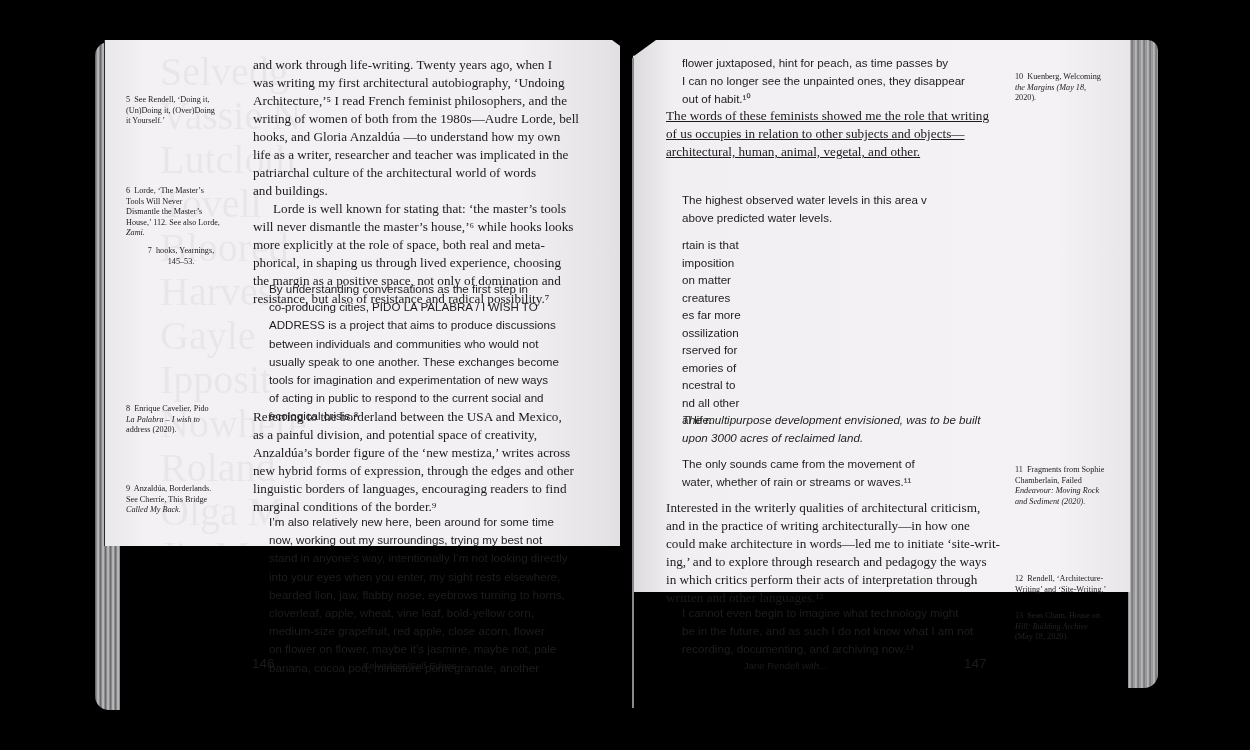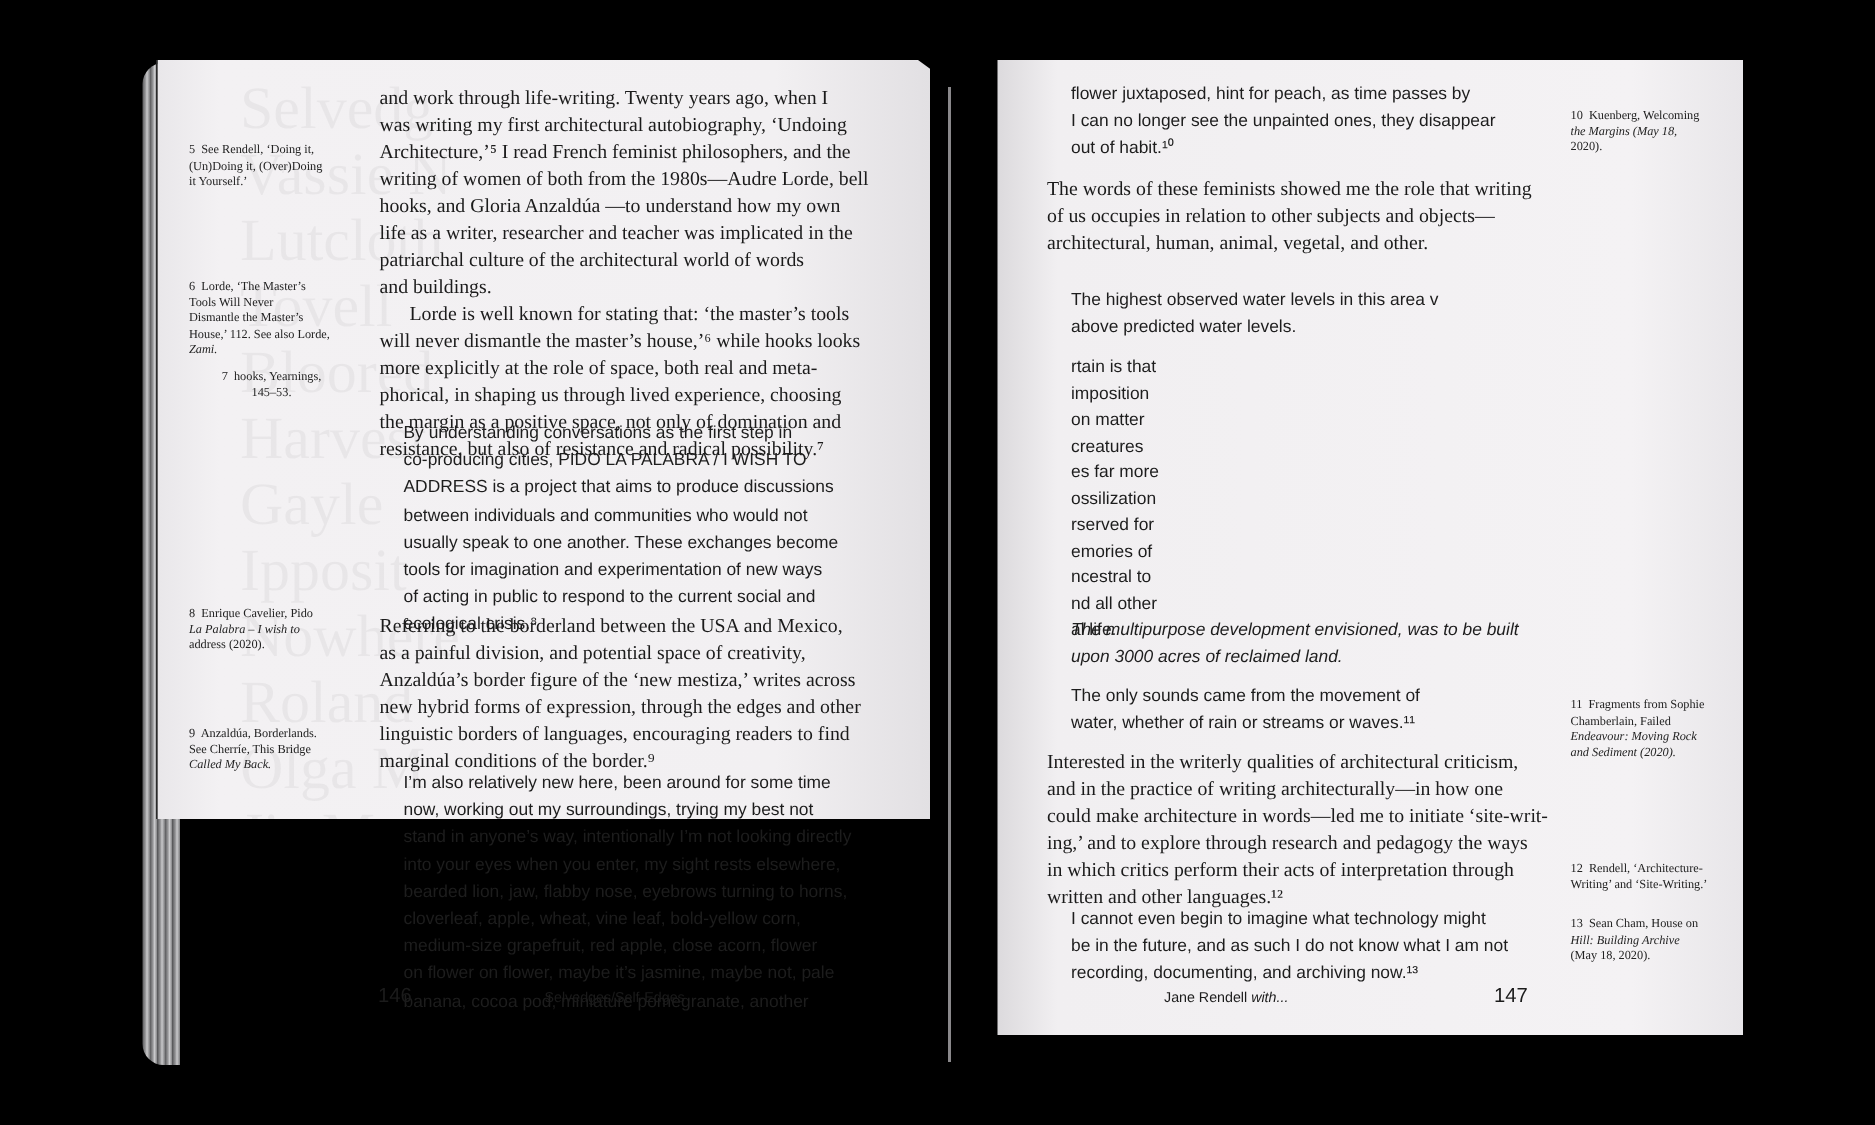--- a/index.html
+++ b/index.html
@@ -7,21 +7,21 @@
   .book { position:absolute; left:0; top:0; width:1250px; height:750px; }
   
   .edge-left { position:absolute; left:95px; top:42px; width:25px; height:668px;
     background:repeating-linear-gradient(90deg,#5a5a5c 0px,#9a9a9c 2px,#c9c9cb 3px,#7a7a7c 5px);
     border-radius:14px 0 0 14px; }
   .edge-right { position:absolute; left:1128px; top:40px; width:30px; height:648px;
     background:repeating-linear-gradient(90deg,#8a8a8c 0px,#c4c4c6 2px,#6e6e70 4px,#a8a8aa 6px);
     border-radius:0 10px 14px 0; }
   .page { position:absolute; background:#f2f0f2; }
   .page-left { left:104px; top:40px; width:515px; height:506px; background:linear-gradient(90deg,#e9e7ea 0%,#f3f1f3 8%,#f2f0f2 80%,#e2e0e3 100%); border-left:1px solid #2a2a2a; }
-  .page-right { left:633px; top:40px; width:497px; height:650px; background:linear-gradient(90deg,#dcdadd 0%,#f1eff1 8%,#f4f2f4 85%,#e8e6e9 100%);margin-left:32px; }
+  .page-right { left:633px; top:40px; width:497px; height:552px; background:linear-gradient(90deg,#dcdadd 0%,#f1eff1 8%,#f4f2f4 85%,#e8e6e9 100%); }
   .gutter { position:absolute; left:632px; top:58px; width:2px; height:650px; background:#8a888b; }
   .notch { position:absolute; left:612px; top:40px; width:0; height:0; border-left:22px solid transparent; border-right:22px solid transparent; border-top:16px solid #000; }
 
   .serif { font-family:"Liberation Serif", serif; color:#1b1b1b; }
 
   .main-para { position:absolute; font-size:13.2px; line-height:18px; margin:0; }
   .quote { position:absolute; font-family:"Liberation Sans", sans-serif; font-size:11.6px; line-height:18.2px; color:#1d1d1d; margin:0; }
   .note { position:absolute; font-size:8.2px; line-height:10.6px; color:#222; margin:0; font-family:"Liberation Serif", serif; }
   .note i { font-style:italic; }
   .folio { position:absolute; font-family:"Liberation Sans", sans-serif; font-size:13.5px; color:#1b1b1b; }
@@ -140,21 +140,21 @@
     <div class="running" style="left:258px;top:620px;">Selvedges/Self-Edges</div>
   </div>
 
   <div class="page page-right">
     <div class="quote" style="left:49px;top:14px;">
       <span class="line">flower juxtaposed, hint for peach, as time passes by</span>
       <span class="line">I can no longer see the unpainted ones, they disappear</span>
       <span class="line">out of habit.¹⁰</span>
     </div>
 
-    <div class="main-para serif" style="left:33px;top:77px;">
+    <div class="main-para serif" style="left:33px;top:67px;text-decoration:underline;">
       <span class="line">The words of these feminists showed me the role that writing</span>
       <span class="line">of us occupies in relation to other subjects and objects—</span>
       <span class="line">architectural, human, animal, vegetal, and other.</span>
     </div>
 
     <div class="quote" style="left:49px;top:151px;">
       <span class="line">The highest observed water levels in this area v</span>
       <span class="line">above predicted water levels.</span>
     </div>
 

